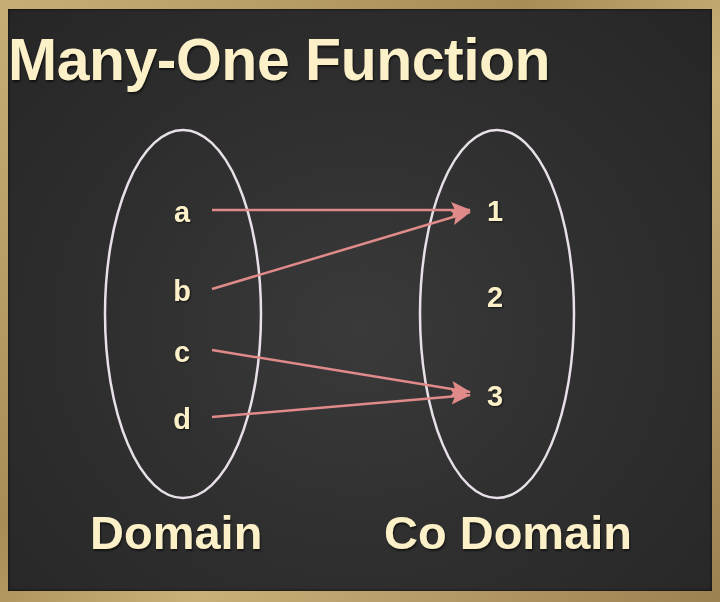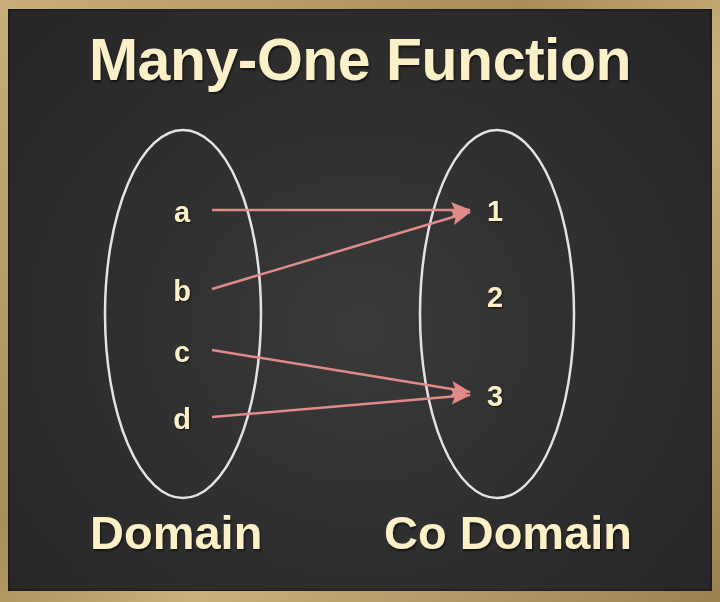--- a/index.html
+++ b/index.html
@@ -26,21 +26,20 @@
       width: 100%;
       height: 100%;
       background: radial-gradient(ellipse at 50% 55%, #3a3a3a 0%, #303030 45%, #262626 100%);
       box-shadow: inset 0 0 3px rgba(0,0,0,0.8);
       overflow: hidden;
     }
     .title {
       position: absolute;
       left: 0; right: 0;
       top: 22px;
-      text-align: center;
       font-weight: bold;
       font-size: 59px;
       letter-spacing: -0.5px;
       line-height: 1;
       color: #fbf0c8;
       text-shadow: 1px 2px 2px rgba(0,0,0,0.55);
     }
     svg.diagram {
       position: absolute;
       left: -8px; top: -9px;

